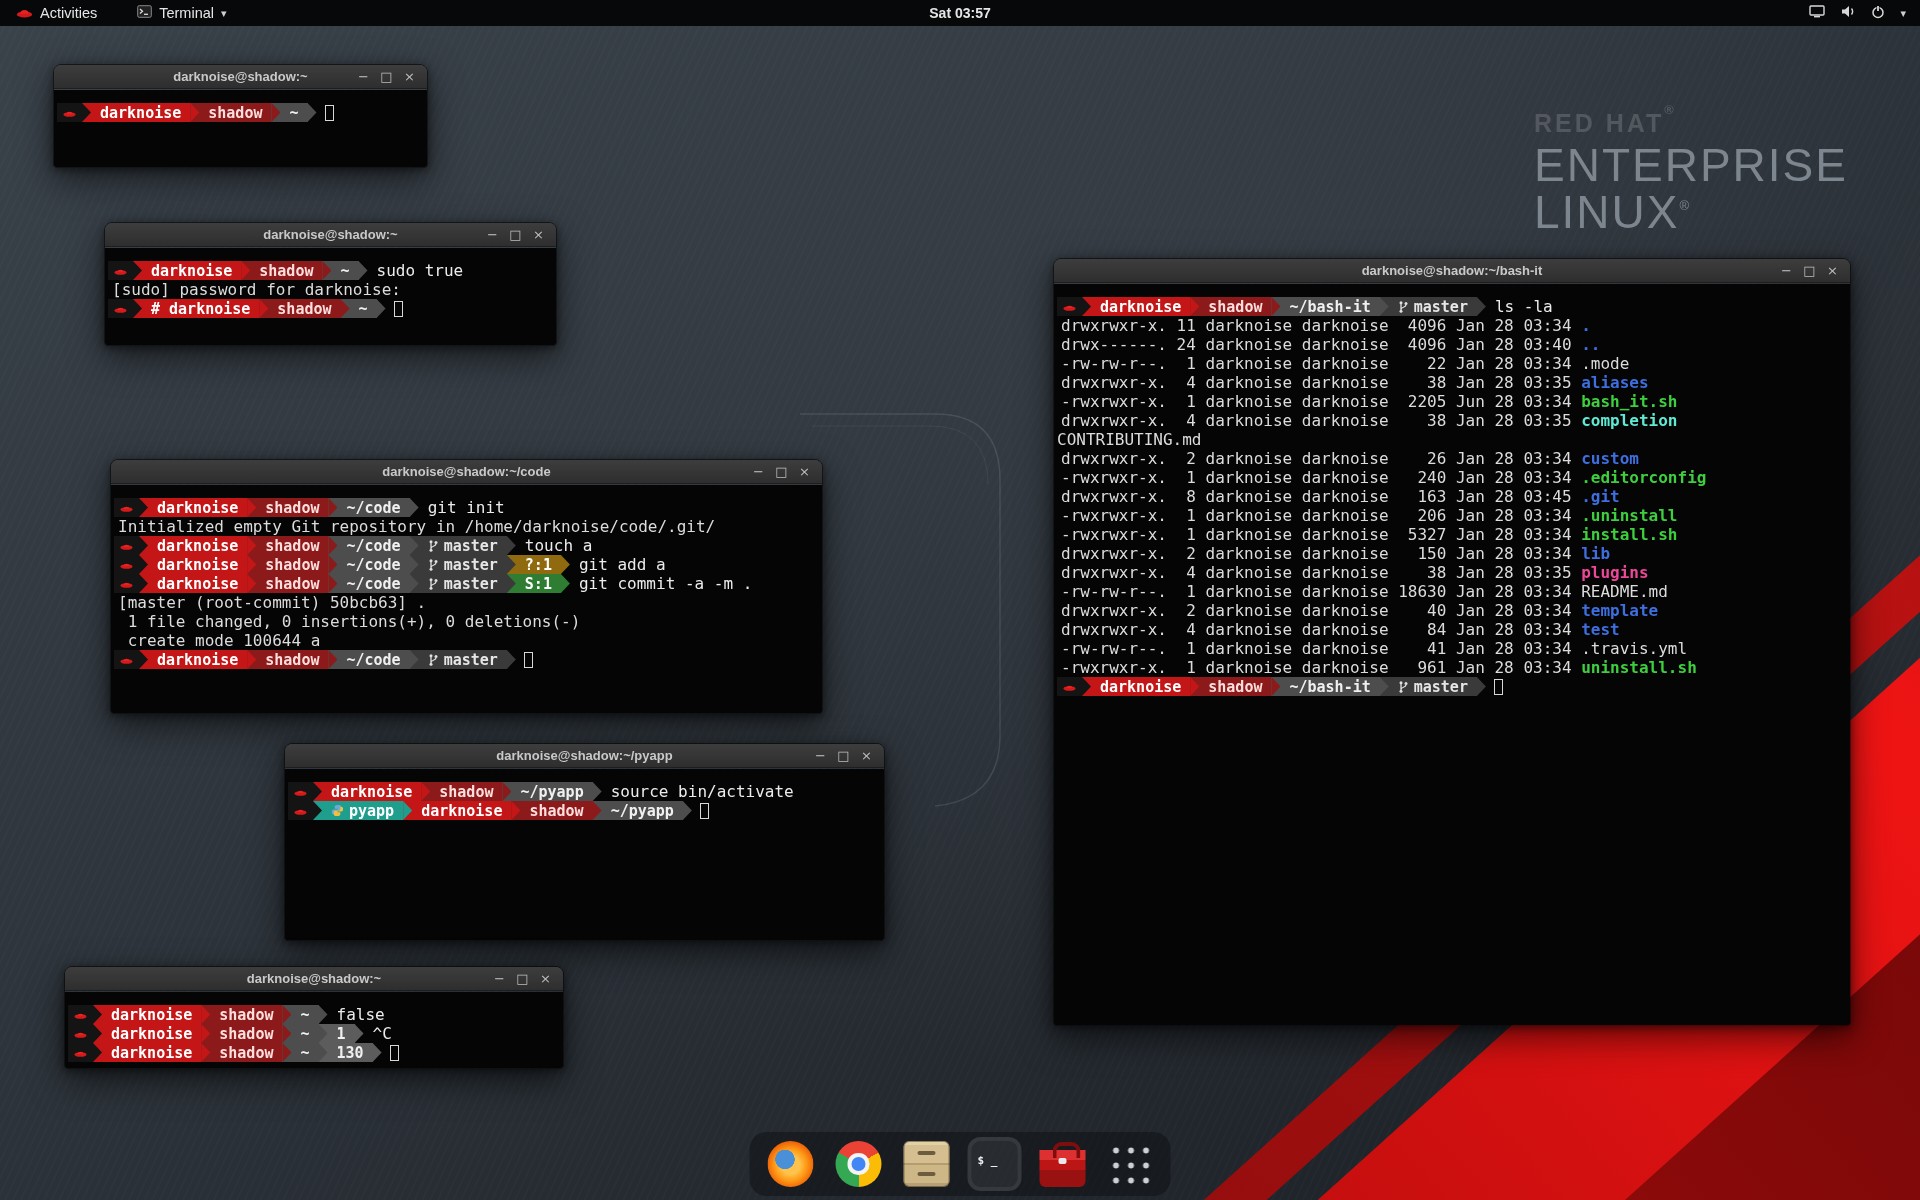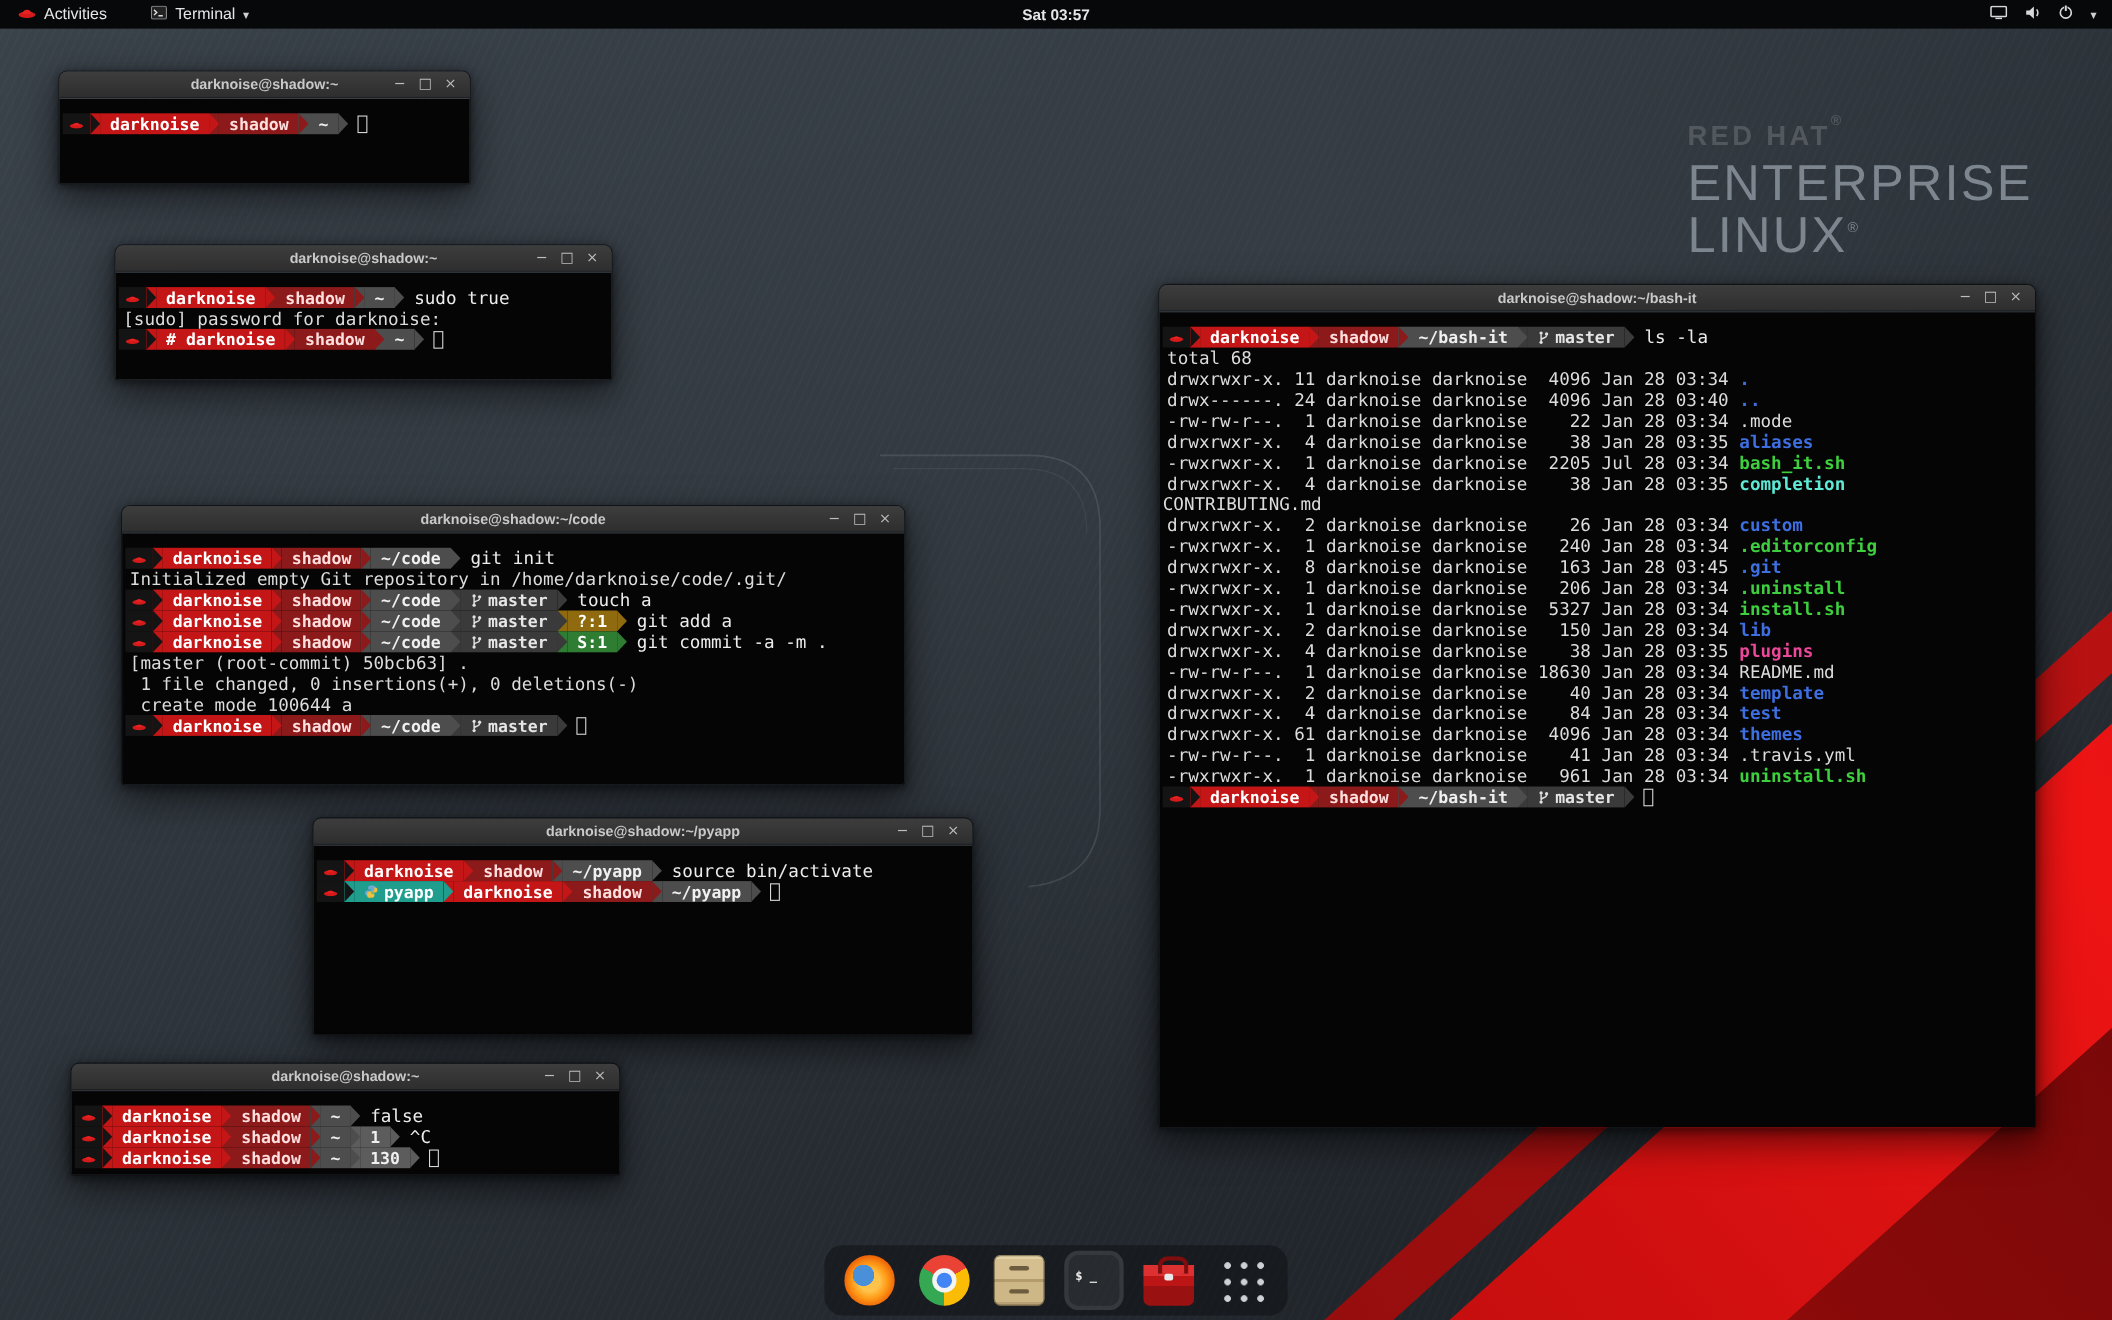--- a/index.html
+++ b/index.html
@@ -319,39 +319,37 @@
     <div class="term-body">
         <div class="term-line"><span class="seg" style="background: rgb(20, 20, 20); color: rgb(255, 255, 255); padding: 0px 6px;"><span class="seg-icon"><svg width="13" height="9" viewBox="0 0 13 9">
                 <ellipse cx="6.5" cy="6.5" rx="6" ry="2.3" fill="#d41a1a"></ellipse>
                 <path d="M3.2 6 a3.4 3.1 0 0 1 6.6 0 z" fill="#e82222"></path>
               </svg></span></span><span class="seg-arrow" style="background: rgb(196, 22, 22);"><span class="seg-tri" style="background: rgb(20, 20, 20);"></span></span><span class="seg" style="background: rgb(196, 22, 22); color: rgb(255, 255, 255);">darknoise</span><span class="seg-arrow" style="background: rgb(140, 26, 26);"><span class="seg-tri" style="background: rgb(196, 22, 22);"></span></span><span class="seg" style="background: rgb(140, 26, 26); color: rgb(255, 222, 222);">shadow</span><span class="seg-arrow" style="background: rgb(77, 77, 77);"><span class="seg-tri" style="background: rgb(140, 26, 26);"></span></span><span class="seg" style="background: rgb(77, 77, 77); color: rgb(240, 240, 240);">~/bash-it</span><span class="seg-arrow" style="background: rgb(58, 58, 58);"><span class="seg-tri" style="background: rgb(77, 77, 77);"></span></span><span class="seg" style="background: rgb(58, 58, 58); color: rgb(230, 230, 230);"><span class="seg-icon"><svg width="11" height="14" viewBox="0 0 11 14">
                 <path d="M3 4 V10 M3 9.5 C3 6.5 8 8 8 4.8" fill="none" stroke="#e0e0e0" stroke-width="1.3"></path>
                 <circle cx="3" cy="2.8" r="1.5" fill="#e0e0e0"></circle>
                 <circle cx="3" cy="11.2" r="1.5" fill="#e0e0e0"></circle>
                 <circle cx="8" cy="3.6" r="1.5" fill="#e0e0e0"></circle>
               </svg></span>master</span><span class="seg-arrow" style="background: transparent;"><span class="seg-tri" style="background: rgb(58, 58, 58);"></span></span><span class="cmd">ls -la</span></div>
-        <div class="term-line"><span class="out">total 68</span></div>
         <div class="term-line"><span class="meta">drwxrwxr-x. 11 darknoise darknoise  4096 Jan 28 03:34 </span><span class="fname" style="color: rgb(62, 111, 224);">.</span></div>
         <div class="term-line"><span class="meta">drwx------. 24 darknoise darknoise  4096 Jan 28 03:40 </span><span class="fname" style="color: rgb(62, 111, 224);">..</span></div>
         <div class="term-line"><span class="meta">-rw-rw-r--.  1 darknoise darknoise    22 Jan 28 03:34 </span><span class="fname" style="color: rgb(220, 220, 220); font-weight: 400;">.mode</span></div>
         <div class="term-line"><span class="meta">drwxrwxr-x.  4 darknoise darknoise    38 Jan 28 03:35 </span><span class="fname" style="color: rgb(62, 111, 224);">aliases</span></div>
-        <div class="term-line"><span class="meta">-rwxrwxr-x.  1 darknoise darknoise  2205 Jul 28 03:34 </span><span class="fname" style="color: rgb(62, 207, 62);">bash_it.sh</span></div>
+        <div class="term-line"><span class="meta">-rwxrwxr-x.  1 darknoise darknoise  2205 Jun 28 03:34 </span><span class="fname" style="color: rgb(62, 207, 62);">bash_it.sh</span></div>
         <div class="term-line"><span class="meta">drwxrwxr-x.  4 darknoise darknoise    38 Jan 28 03:35 </span><span class="fname" style="color: #5eead4;">completion</span></div>
         <div class="term-line"><span class="fname" style="color: rgb(220, 220, 220); font-weight: 400;">CONTRIBUTING.md</span></div>
         <div class="term-line"><span class="meta">drwxrwxr-x.  2 darknoise darknoise    26 Jan 28 03:34 </span><span class="fname" style="color: rgb(62, 111, 224);">custom</span></div>
         <div class="term-line"><span class="meta">-rwxrwxr-x.  1 darknoise darknoise   240 Jan 28 03:34 </span><span class="fname" style="color: rgb(62, 207, 62);">.editorconfig</span></div>
         <div class="term-line"><span class="meta">drwxrwxr-x.  8 darknoise darknoise   163 Jan 28 03:45 </span><span class="fname" style="color: rgb(62, 111, 224);">.git</span></div>
         <div class="term-line"><span class="meta">-rwxrwxr-x.  1 darknoise darknoise   206 Jan 28 03:34 </span><span class="fname" style="color: rgb(62, 207, 62);">.uninstall</span></div>
         <div class="term-line"><span class="meta">-rwxrwxr-x.  1 darknoise darknoise  5327 Jan 28 03:34 </span><span class="fname" style="color: rgb(62, 207, 62);">install.sh</span></div>
         <div class="term-line"><span class="meta">drwxrwxr-x.  2 darknoise darknoise   150 Jan 28 03:34 </span><span class="fname" style="color: rgb(62, 111, 224);">lib</span></div>
         <div class="term-line"><span class="meta">drwxrwxr-x.  4 darknoise darknoise    38 Jan 28 03:35 </span><span class="fname" style="color: #ec4899;">plugins</span></div>
         <div class="term-line"><span class="meta">-rw-rw-r--.  1 darknoise darknoise 18630 Jan 28 03:34 </span><span class="fname" style="color: rgb(220, 220, 220); font-weight: 400;">README.md</span></div>
         <div class="term-line"><span class="meta">drwxrwxr-x.  2 darknoise darknoise    40 Jan 28 03:34 </span><span class="fname" style="color: rgb(62, 111, 224);">template</span></div>
         <div class="term-line"><span class="meta">drwxrwxr-x.  4 darknoise darknoise    84 Jan 28 03:34 </span><span class="fname" style="color: rgb(62, 111, 224);">test</span></div>
-        <div class="term-line"><span class="meta">drwxrwxr-x. 61 darknoise darknoise  4096 Jan 28 03:34 </span><span class="fname" style="color: rgb(62, 111, 224);">themes</span></div>
         <div class="term-line"><span class="meta">-rw-rw-r--.  1 darknoise darknoise    41 Jan 28 03:34 </span><span class="fname" style="color: rgb(220, 220, 220); font-weight: 400;">.travis.yml</span></div>
         <div class="term-line"><span class="meta">-rwxrwxr-x.  1 darknoise darknoise   961 Jan 28 03:34 </span><span class="fname" style="color: rgb(62, 207, 62);">uninstall.sh</span></div>
         <div class="term-line"><span class="seg" style="background: rgb(20, 20, 20); color: rgb(255, 255, 255); padding: 0px 6px;"><span class="seg-icon"><svg width="13" height="9" viewBox="0 0 13 9">
                 <ellipse cx="6.5" cy="6.5" rx="6" ry="2.3" fill="#d41a1a"></ellipse>
                 <path d="M3.2 6 a3.4 3.1 0 0 1 6.6 0 z" fill="#e82222"></path>
               </svg></span></span><span class="seg-arrow" style="background: rgb(196, 22, 22);"><span class="seg-tri" style="background: rgb(20, 20, 20);"></span></span><span class="seg" style="background: rgb(196, 22, 22); color: rgb(255, 255, 255);">darknoise</span><span class="seg-arrow" style="background: rgb(140, 26, 26);"><span class="seg-tri" style="background: rgb(196, 22, 22);"></span></span><span class="seg" style="background: rgb(140, 26, 26); color: rgb(255, 222, 222);">shadow</span><span class="seg-arrow" style="background: rgb(77, 77, 77);"><span class="seg-tri" style="background: rgb(140, 26, 26);"></span></span><span class="seg" style="background: rgb(77, 77, 77); color: rgb(240, 240, 240);">~/bash-it</span><span class="seg-arrow" style="background: rgb(58, 58, 58);"><span class="seg-tri" style="background: rgb(77, 77, 77);"></span></span><span class="seg" style="background: rgb(58, 58, 58); color: rgb(230, 230, 230);"><span class="seg-icon"><svg width="11" height="14" viewBox="0 0 11 14">
                 <path d="M3 4 V10 M3 9.5 C3 6.5 8 8 8 4.8" fill="none" stroke="#e0e0e0" stroke-width="1.3"></path>
                 <circle cx="3" cy="2.8" r="1.5" fill="#e0e0e0"></circle>
                 <circle cx="3" cy="11.2" r="1.5" fill="#e0e0e0"></circle>
                 <circle cx="8" cy="3.6" r="1.5" fill="#e0e0e0"></circle>

